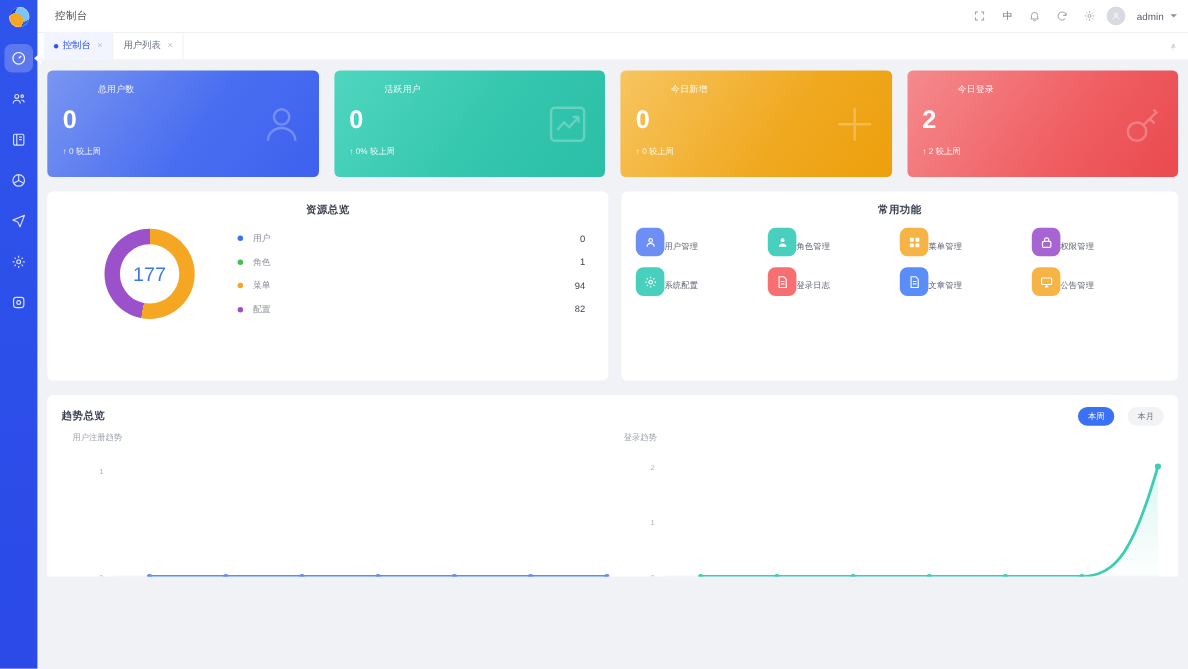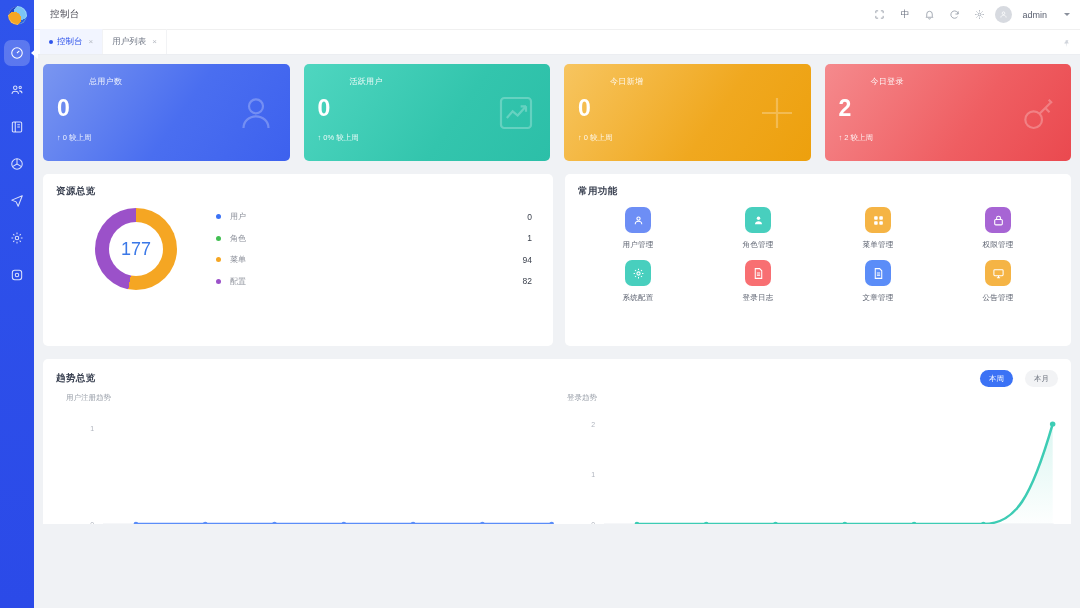--- a/index.html
+++ b/index.html
@@ -66,21 +66,21 @@
     color: #9aa0ab; background: transparent;
   }
   .hdr-icon svg { width: 11px; height: 11px; display: block; }
   .hdr-icon .cn { font-size: 9px; color: #6b7280; }
   .avatar {
     width: 17px; height: 17px; border-radius: 50%;
     background: #d7dae0; display: flex; align-items: center; justify-content: center;
     color: #fff;
   }
   .avatar svg { width: 9px; height: 9px; }
-  .user-name { font-size: 9px; color: #5a6070; margin-left: 4px; display: flex; align-items: center; gap: 17px; justify-content: space-between; }
+  .user-name { font-size: 9px; color: #5a6070; margin-left: 4px; display: flex; align-items: center; gap: 6px; justify-content: space-between; }
   .caret { width: 0; height: 0; border-left: 3px solid transparent; border-right: 3px solid transparent; border-top: 3.5px solid #8a909c; }
 
   
   .tabbar {
     height: 25px; background: #ffffff;
     display: flex; align-items: flex-end;
     border-bottom: 1px solid #eceef2;
     padding-left: 6px; position: relative;
   }
   .tab {
@@ -110,21 +110,21 @@
     position: absolute; right: 14px; top: 50%; transform: translateY(-50%);
     opacity: .26; color: #fff;
   }
   .stat .bg-icon svg { width: 40px; height: 40px; display: block; }
   .stat.blue   { background: linear-gradient(125deg, #7a96f0 0%, #4a6ef0 55%, #3d61ee 100%); }
   .stat.green  { background: linear-gradient(125deg, #4fd6c0 0%, #33c5ad 60%, #2cbfa8 100%); }
   .stat.orange { background: linear-gradient(125deg, #f7c560 0%, #f0a81f 60%, #eda00d 100%); }
   .stat.red    { background: linear-gradient(125deg, #f58a8d 0%, #ef5e62 60%, #ea494f 100%); }
 
   
-  .panels { display: flex; gap: 12px; margin-top: 13px; }
+  .panels { display: flex; gap: 12px; margin-top: 13px; text-align: center; }
   .panel { background: #fff; border-radius: 5px; padding: 11px 13px; }
   .panel-title { font-size: 9.5px; font-weight: bold; color: #3b4252; letter-spacing: .4px; }
   .panel-res { width: 510px; height: 172px; flex: 0 0 510px; }
   .panel-fn { flex: 1; height: 172px; }
 
   
   .res-body { display: flex; align-items: center; margin-top: 8px; }
   .donut-wrap { width: 160px; display: flex; justify-content: center; }
   .donut { position: relative; width: 82px; height: 82px; border-radius: 50%;
     background: conic-gradient(#f5a623 0deg 191deg, #9b51c9 191deg 360deg); }
@@ -134,21 +134,21 @@
     display: flex; align-items: center; justify-content: center;
     font-size: 18px; color: #3b78e7; font-weight: 500;
   }
   .legend { flex: 1; padding-right: 8px; }
   .legend-row { display: flex; align-items: center; height: 21.5px; font-size: 8px; color: #8c909a; }
   .legend-row .lg-dot { width: 5px; height: 5px; border-radius: 50%; margin-right: 9px; }
   .legend-row .lg-val { margin-left: auto; color: #3c424e; font-size: 8.5px; }
 
   
   .fn-grid { margin-top: 9px; display: grid; grid-template-columns: repeat(4, 1fr); row-gap: 10px; }
-  .fn-item { display: flex; flex-direction: column; align-items: center; }
+  .fn-item { display: flex; align-items: center; }
   .fn-icon {
     width: 26px; height: 26px; border-radius: 7px;
     display: flex; align-items: center; justify-content: center; color: #fff;
   }
   .fn-icon svg { width: 13px; height: 13px; display: block; }
   .fn-label { font-size: 7.5px; color: #5c6270; margin-top: 7px; letter-spacing: .2px; }
 
   
   .trend { background: #fff; border-radius: 5px; margin-top: 13px; height: 207px; padding: 11px 13px 6px 13px; position: relative; }
   .trend-head { display: flex; align-items: center; }

